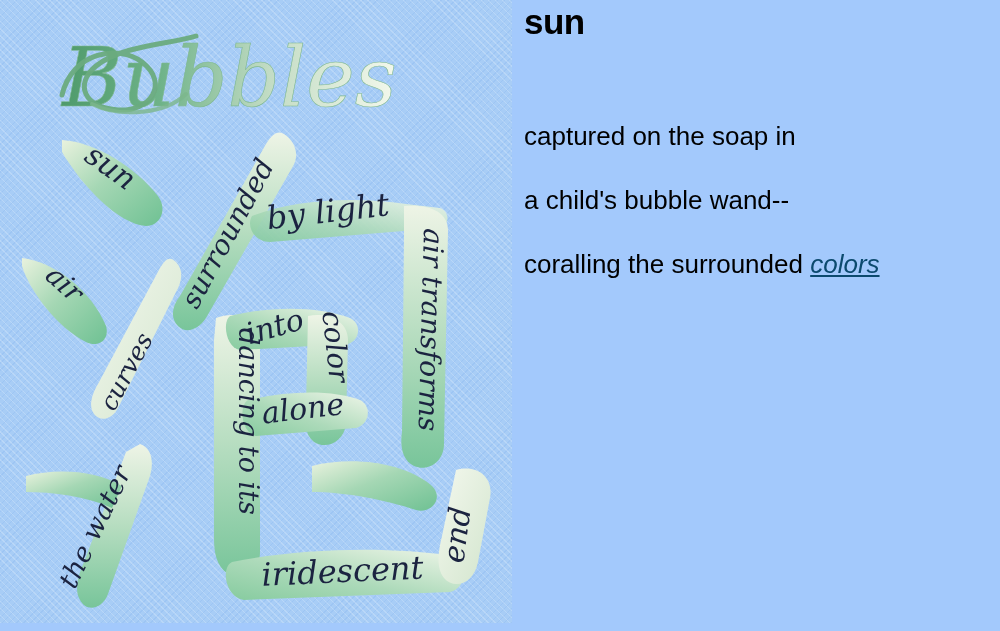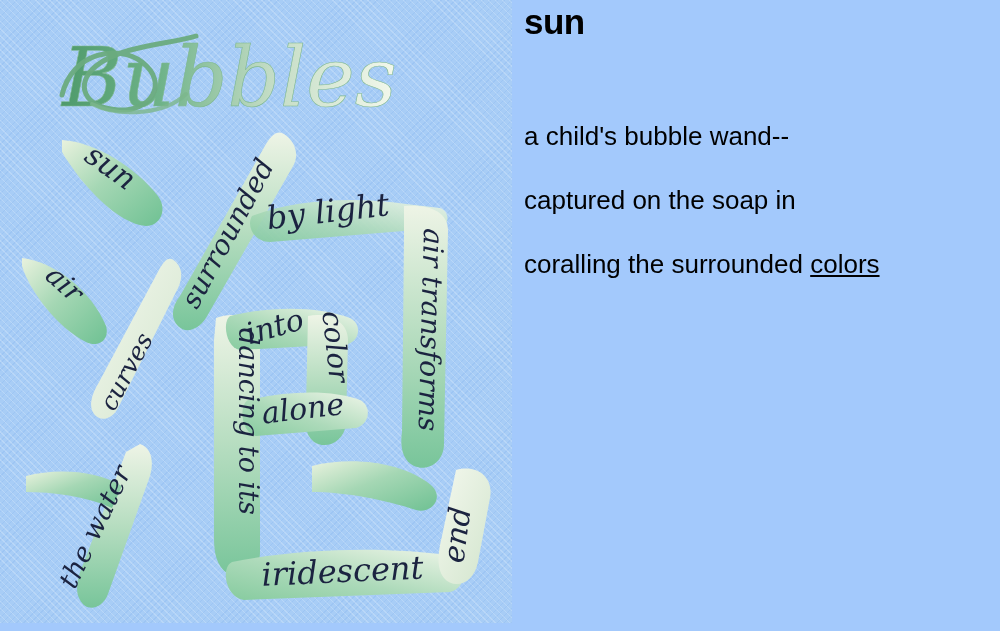--- a/index.html
+++ b/index.html
@@ -31,21 +31,21 @@
     font-size:35px; font-weight:bold; color:#000;
     letter-spacing:-0.5px;
   }
   #poem-body {
     position:absolute; left:12px; top:88px;
     font-size:26px; line-height:32px; color:#000;
     white-space:pre-line;
   }
   #poem-body .ln { display:block; }
   #colors-link {
-    color:#000000; text-decoration:underline; cursor:pointer;
+    color:#0c4a6e; text-decoration:underline; cursor:pointer;font-style:italic;
   }
 </style>
 </head>
 <body>
 
 <div id="artwork">
   <svg viewBox="0 0 512 631" xmlns="http://www.w3.org/2000/svg">
     <defs>
       <linearGradient id="gTitle" x1="0" y1="0" x2="1" y2="0">
         <stop offset="0" stop-color="#4e9a6b"></stop>
@@ -189,17 +189,17 @@
         <textPath href="#pEnd" startOffset="2"><tspan>end</tspan></textPath>
       </text>
     </g>
   </svg>
 </div>
 
 <div id="poem-panel">
   <h1 id="poem-title">sun</h1>
 
   <div id="poem-body">
+    <span class="ln">captured on the soap in</span>
     <span class="ln">a child's bubble wand--</span>
-    <span class="ln">captured on the soap in</span>
     <span class="ln"><span>coralling the surrounded </span><a id="colors-link" href="#">colors</a></span>
   </div>
 </div>
 
 </body></html>

